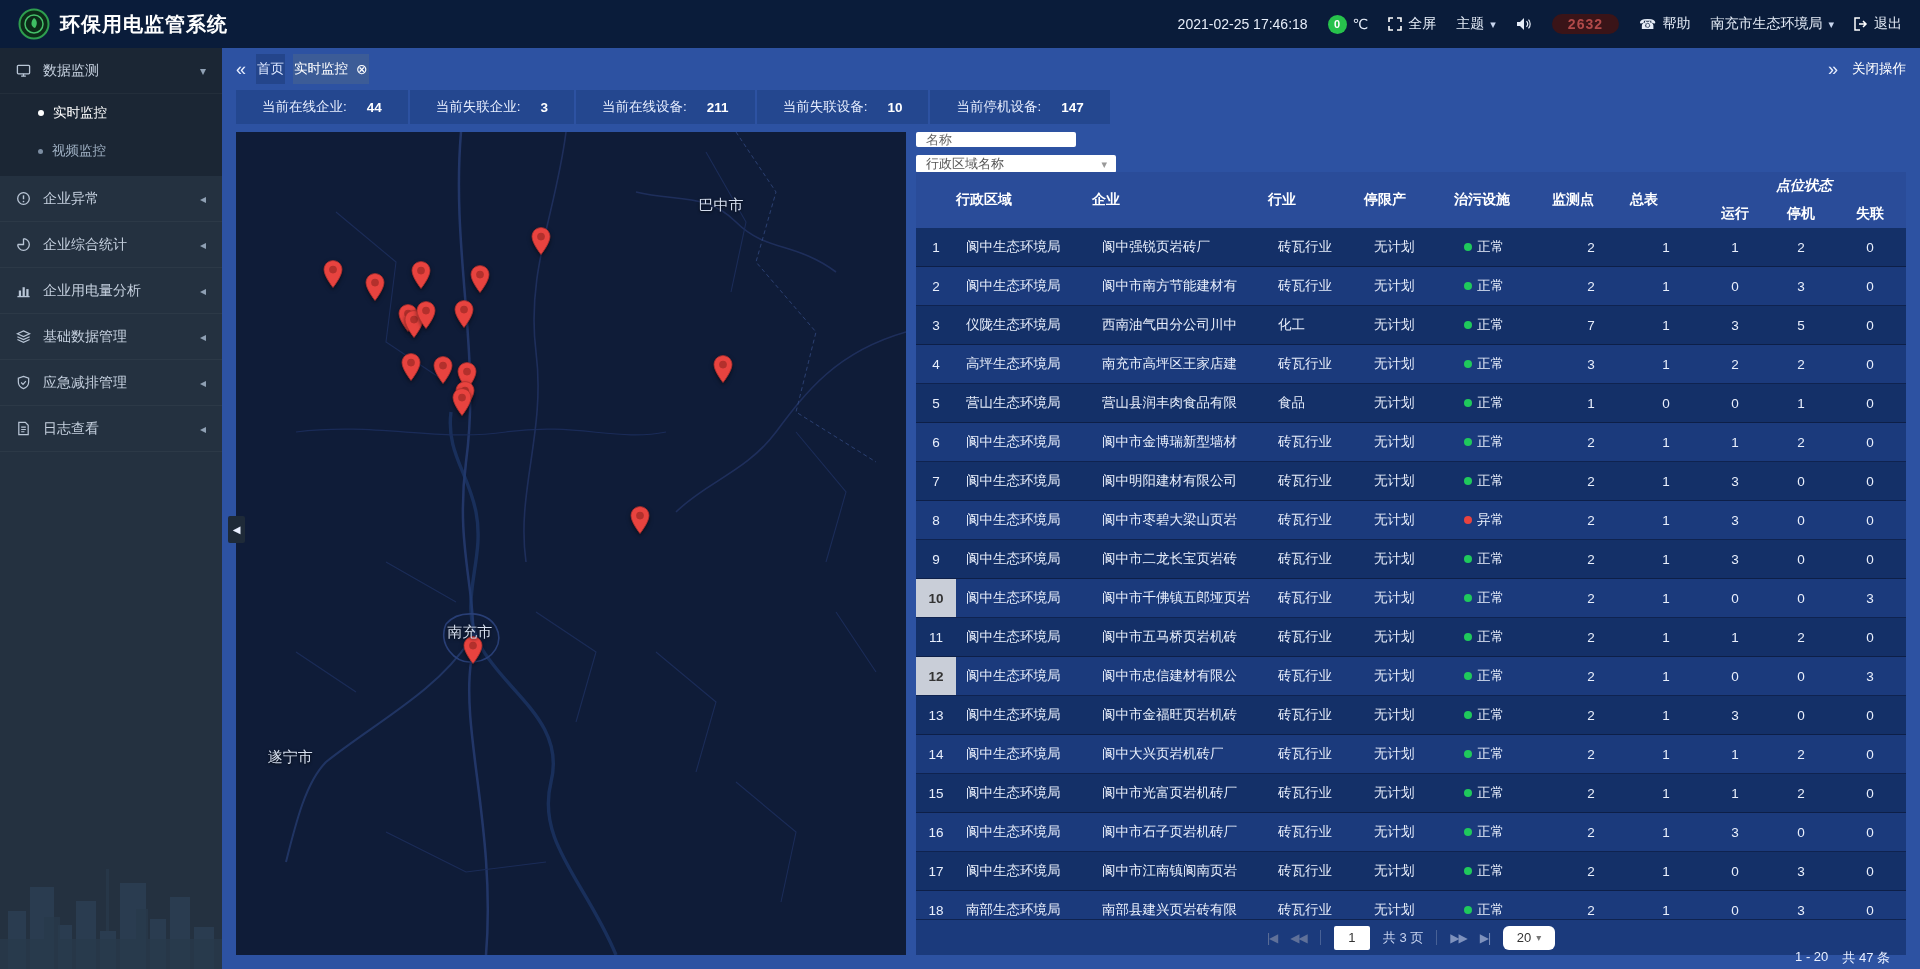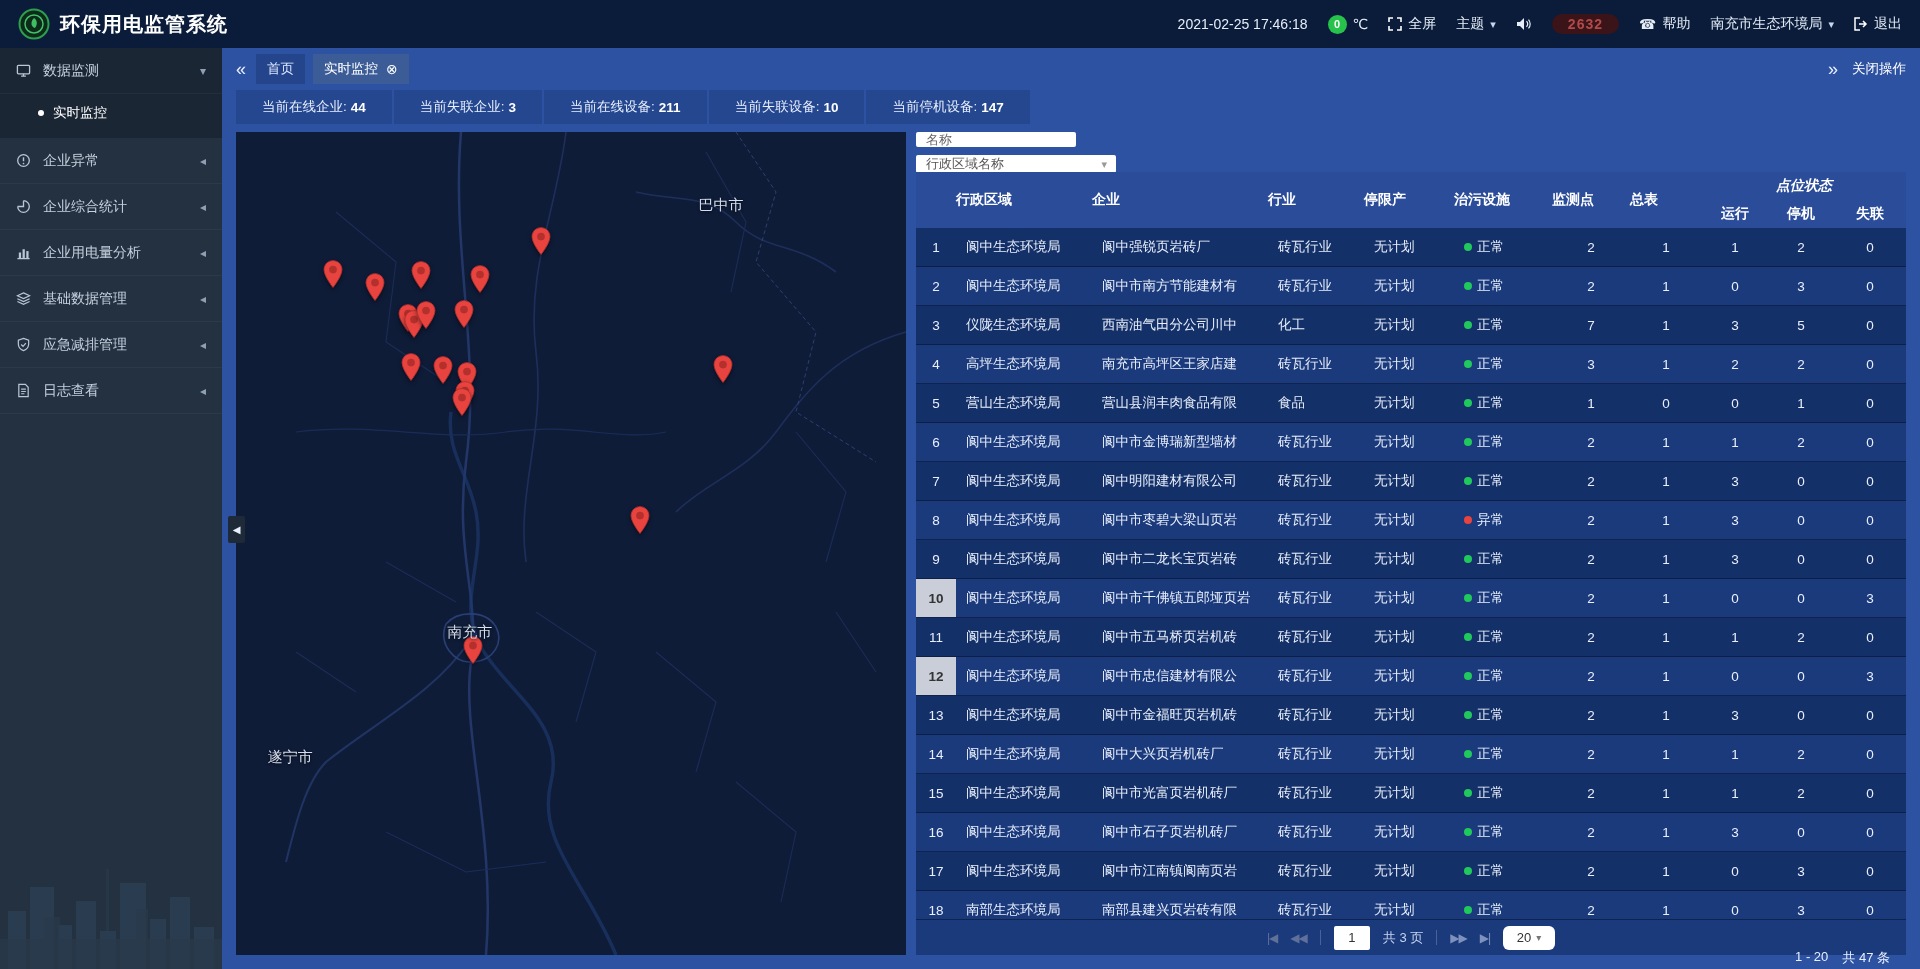--- a/index.html
+++ b/index.html
@@ -37,31 +37,31 @@
     font-size:13.5px; color:#9fb0c3; cursor:pointer; }
   .sb-sub-item .dot { width:5px; height:5px; border-radius:50%; background:#7c8da2; }
   .sb-sub-item.active { color:#ffffff; }
   .sb-sub-item.active .dot { background:#ffffff; width:6px; height:6px; }
   .skyline { position:absolute; bottom:0; left:0; pointer-events:none; opacity:.5; }
 
   
   .tabbar { height:42px; display:flex; align-items:center; gap:10px; padding:0 14px; color:#fff; }
   .tab-scroll { font-size:18px; color:#e8efff; cursor:pointer; line-height:1; }
   .tabs { display:flex; gap:8px; }
-  .tab { height:30px; padding:0 11px; display:flex; align-items:center; gap:8px; font-size:13.5px;
+  .tab { height:30px; padding:0 1px; display:flex; align-items:center; gap:8px; font-size:13.5px;
     color:#dbe6ff; background:#24458b; cursor:pointer; }
   .tab.active { background:#3c5c97; color:#fff; }
   .tab-close { font-size:14px; line-height:1; cursor:pointer; }
   .tabbar-right { margin-left:auto; display:flex; align-items:center; gap:14px; font-size:13.5px; }
 
   
   .statsbar { height:34px; margin:0 14px; display:flex; gap:2px; }
   .stat { background:#24478f; display:flex; align-items:center; padding:0 26px;
     font-size:13.5px; color:#e8efff; white-space:nowrap; }
-  .stat b { color:#fff; margin-left:4px; font-weight:bold; }
+  .stat b { color:#fff; margin-left:20px; font-weight:bold; }
 
   
   .content-body { flex:1; min-height:0; display:flex; gap:10px; padding:8px 14px 14px; position:relative; }
 
   
   .map { width:670px; flex:none; position:relative; background:#0f1c38; overflow:hidden; }
   .map svg.roads { position:absolute; inset:0; width:100%; height:100%; }
   .map-label { position:absolute; transform:translate(-50%,-50%); color:#d5deee; font-size:15px;
     text-shadow:0 1px 3px rgba(0,0,0,.8); white-space:nowrap; }
   .pin { position:absolute; width:21px; height:29px; transform:translate(-50%,-80%); cursor:pointer;
@@ -180,20 +180,24 @@
               </svg>
             </span>
             <span class="sb-label">数据监测</span>
             <span class="sb-chevron">▾</span>
           </div>
           <div class="sb-sub">
             <div class="sb-sub-item active">
               <span class="dot"></span>
               <span>实时监控</span>
             </div>
+            <div class="sb-sub-item">
+              <span class="dot"></span>
+              <span>视频监控</span>
+            </div>
           </div>
         </div>
         <div class="sb-group">
           <div class="sb-item">
             <span class="sb-icon">
               <svg viewBox="0 0 16 16" width="15" height="15">
                 <circle cx="8" cy="8" r="6.2" fill="none" stroke="currentColor" stroke-width="1.4"></circle>
                 <path d="M8 4.6v4.2" stroke="currentColor" stroke-width="1.5"></path>
                 <circle cx="8" cy="11.2" r="0.9" fill="currentColor"></circle>
               </svg>

